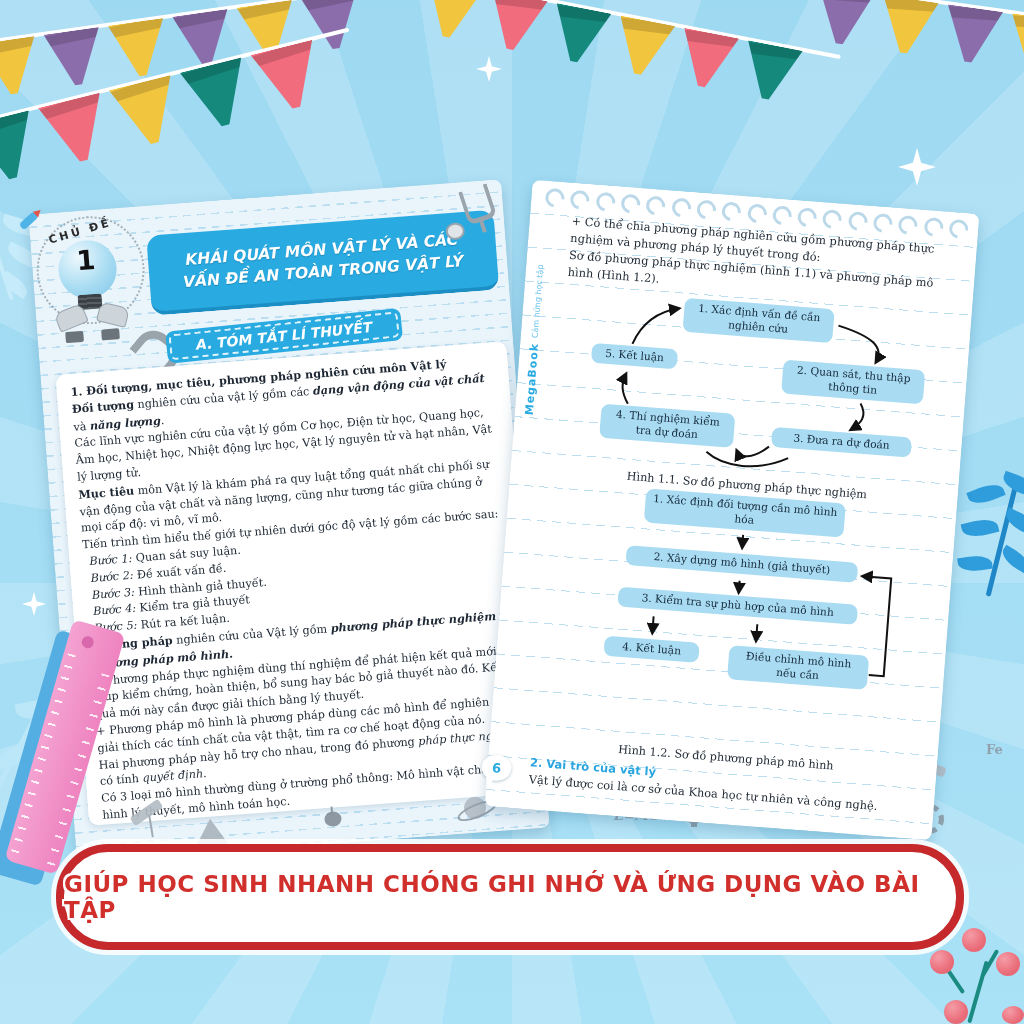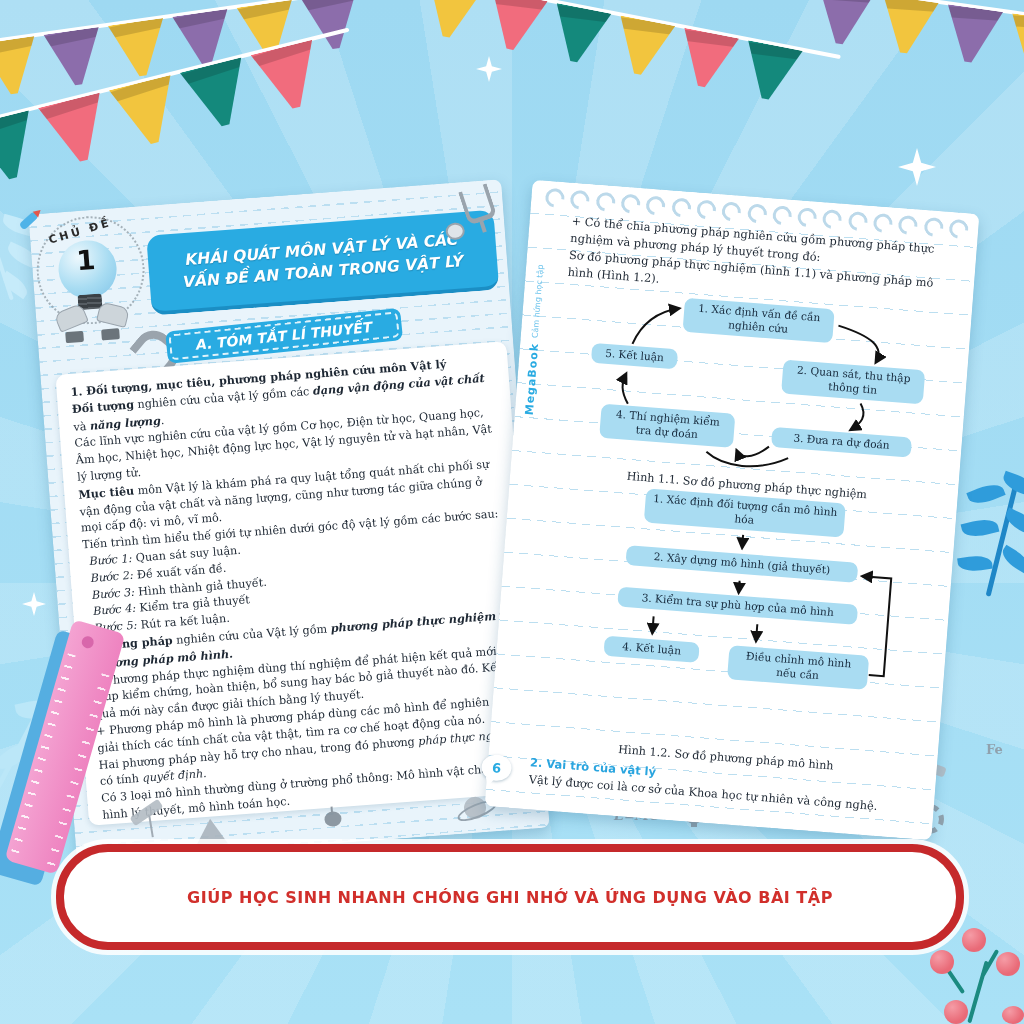--- a/index.html
+++ b/index.html
@@ -161,21 +161,21 @@
     justify-content:center;color:#29ABE2;font-weight:bold;font-size:13px;}
   .page-bubble::after{content:"";position:absolute;left:5px;bottom:-6px;width:10px;height:9px;
     background:#fff;clip-path:polygon(0 0,100% 0,25% 100%);}
 
   
   .banner{position:absolute;left:56px;top:844px;width:908px;height:106px;background:#fff;
     border:8px solid #C5292B;border-radius:52px;box-sizing:border-box;z-index:6;
     box-shadow:0 0 0 5px rgba(255,255,255,.85);display:flex;flex-direction:column;
     align-items:center;justify-content:center;gap:6px;}
   .banner .l1{color:#D63430;font-weight:bold;font-size:27px;letter-spacing:.5px;}
-  .banner .l2{color:#D12F2B;font-weight:bold;font-size:16px;letter-spacing:.5px;
+  .banner .l2{color:#D12F2B;font-weight:bold;font-size:23px;letter-spacing:.5px;
     text-shadow:-2px -2px 0 #fff,2px -2px 0 #fff,-2px 2px 0 #fff,2px 2px 0 #fff,
       0 -2px 0 #fff,0 2px 0 #fff,-2px 0 0 #fff,2px 0 0 #fff;}
 </style>
 </head>
 <body>
 
 <div class="stage">
   <div class="rays"></div>
 
   <div class="string s1">

